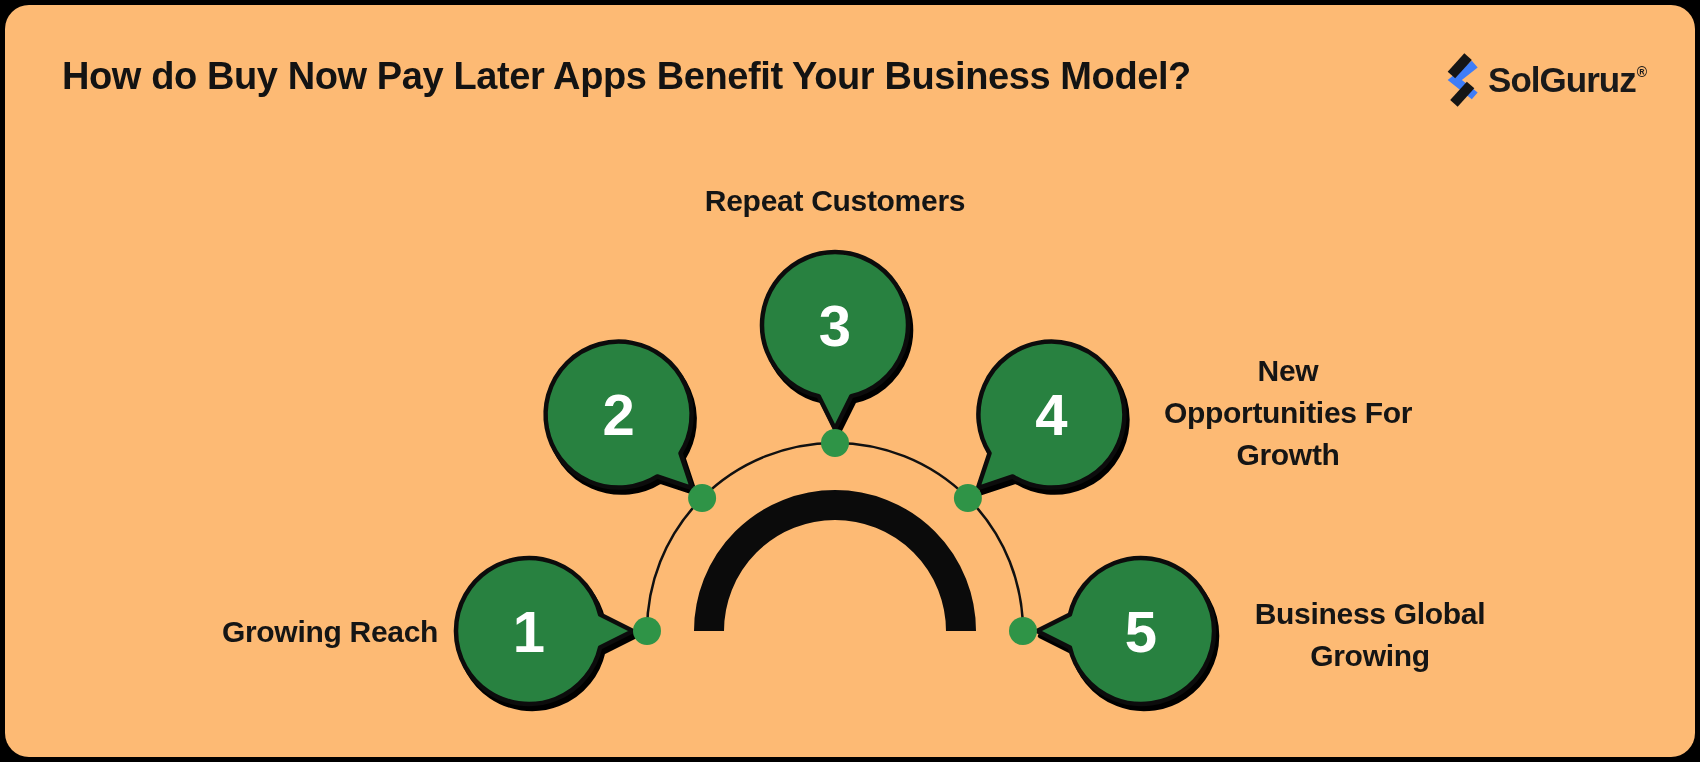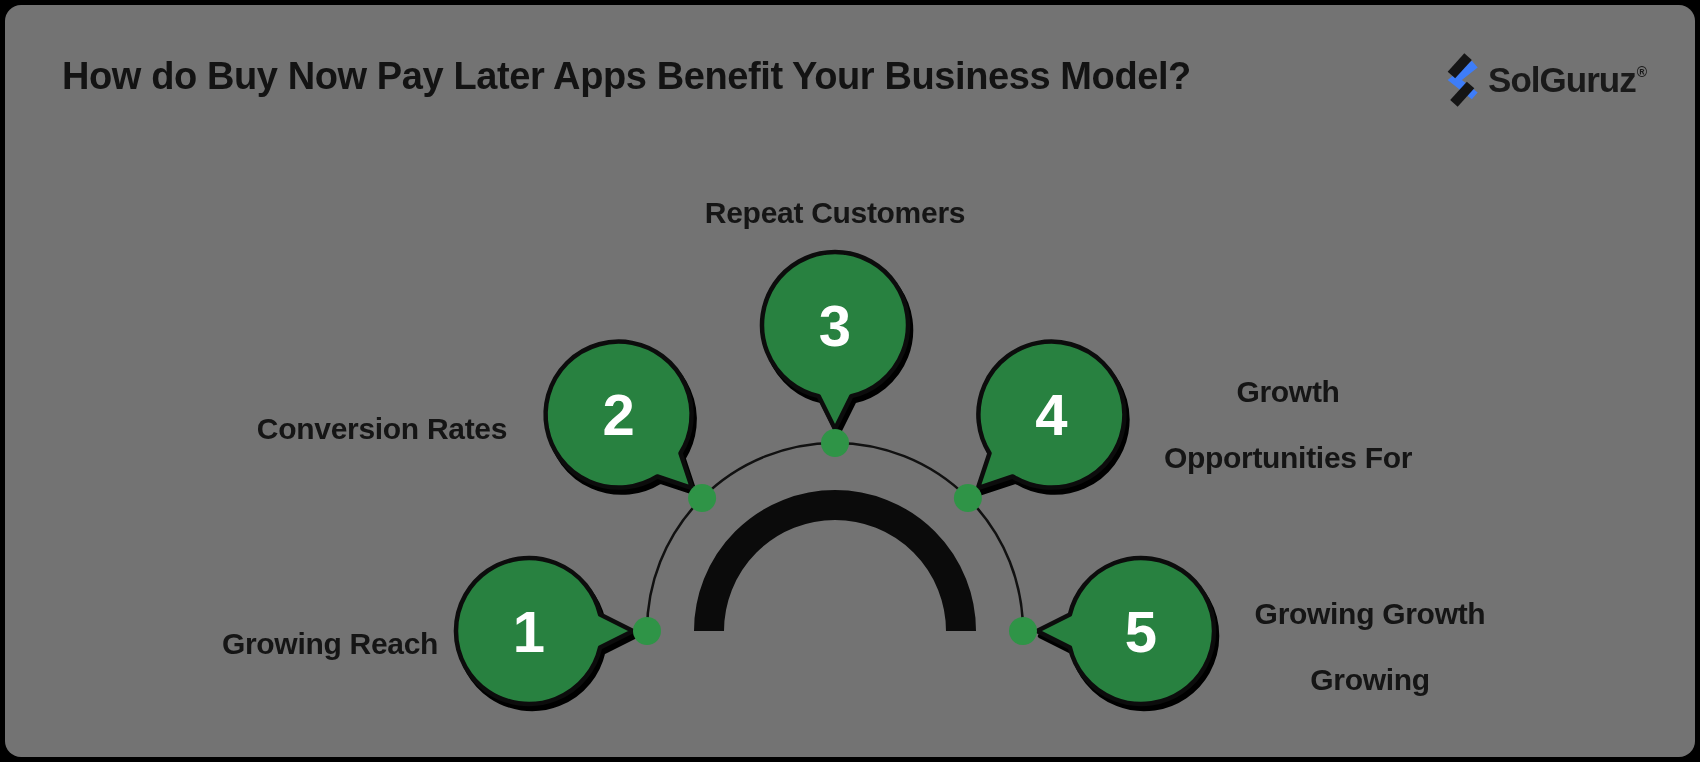--- a/index.html
+++ b/index.html
@@ -1,36 +1,36 @@
 <!DOCTYPE html>
 <html><head>
 <meta charset="utf-8">
 <style>
   html,body{margin:0;padding:0;background:#000;}
   body{width:1700px;height:762px;position:relative;overflow:hidden;
        font-family:"Liberation Sans",sans-serif;}
   .card{position:absolute;left:5px;top:5px;right:5px;bottom:5px;
-        background:#737373;border-radius:16px;}
+        background:#fdba74;border-radius:24px;}
   .title{position:absolute;left:57px;top:50px;font-size:38px;font-weight:700;
          color:#131313;letter-spacing:-0.4px;white-space:nowrap;}
   .logo{position:absolute;right:50px;top:46px;display:flex;align-items:center;gap:7px;}
   .logo-text{font-size:35px;font-weight:700;color:#1a1a1a;letter-spacing:-1px;}
   .logo-text sup{font-size:14px;font-weight:700;position:relative;top:-2px;left:1px;}
   .diagram-svg{position:absolute;left:0;top:0;}
   .connector{fill:none;stroke:#111;stroke-width:2.5px;}
   .gauge{fill:none;stroke:#0b0b0b;stroke-width:30px;}
   .bshadow{fill:#000;stroke:#000;stroke-width:4.5px;stroke-linejoin:round;}
   .bubble{fill:#288140;stroke:#0c0c0c;stroke-width:4.5px;stroke-linejoin:round;}
   .dot{fill:#2F9447;}
   .num{font-family:"Liberation Sans",sans-serif;font-size:58px;font-weight:700;
        fill:#ffffff;text-anchor:middle;}
   .label{position:absolute;transform:translate(-50%,-50%);text-align:center;
          font-size:30px;font-weight:600;color:#151515;line-height:42px;
          white-space:nowrap;letter-spacing:-0.3px;}
-  .label .ln{display:block;margin-top:24px;}
+  .label .ln{display:block;}
 </style>
 </head>
 <body>
 
 <div class="card">
 
   <div class="title">How do Buy Now Pay Later Apps Benefit Your Business Model?</div>
 
   <div class="logo">
     <svg width="40" height="58" viewBox="0 0 48 64">
@@ -77,30 +77,30 @@
     <text class="num" x="830" y="320" dominant-baseline="central">3</text>
     <text class="num" x="1046.4" y="409.6" dominant-baseline="central">4</text>
     <text class="num" x="1136" y="626" dominant-baseline="central">5</text>
   </svg>
 
   <div class="label" style="left:325px;top:627px">
     <span class="ln">Growing Reach</span>
   </div>
 
   <div class="label" style="left:377px;top:412px">
-    <span class="ln">Conversion Rates</span>
   </div>
 
   <div class="label" style="left:830px;top:196px">
     <span class="ln">Repeat Customers</span>
   </div>
 
   <div class="label" style="left:1283px;top:408px">
+    <span class="ln">New</span>
+    <span class="ln">Opportunities For</span>
     <span class="ln">Growth</span>
-    <span class="ln">Opportunities For</span>
   </div>
 
   <div class="label" style="left:1365px;top:630px">
-    <span class="ln">Growing Growth</span>
+    <span class="ln">Business Global</span>
     <span class="ln">Growing</span>
   </div>
 
 </div>
 
 </body></html>

